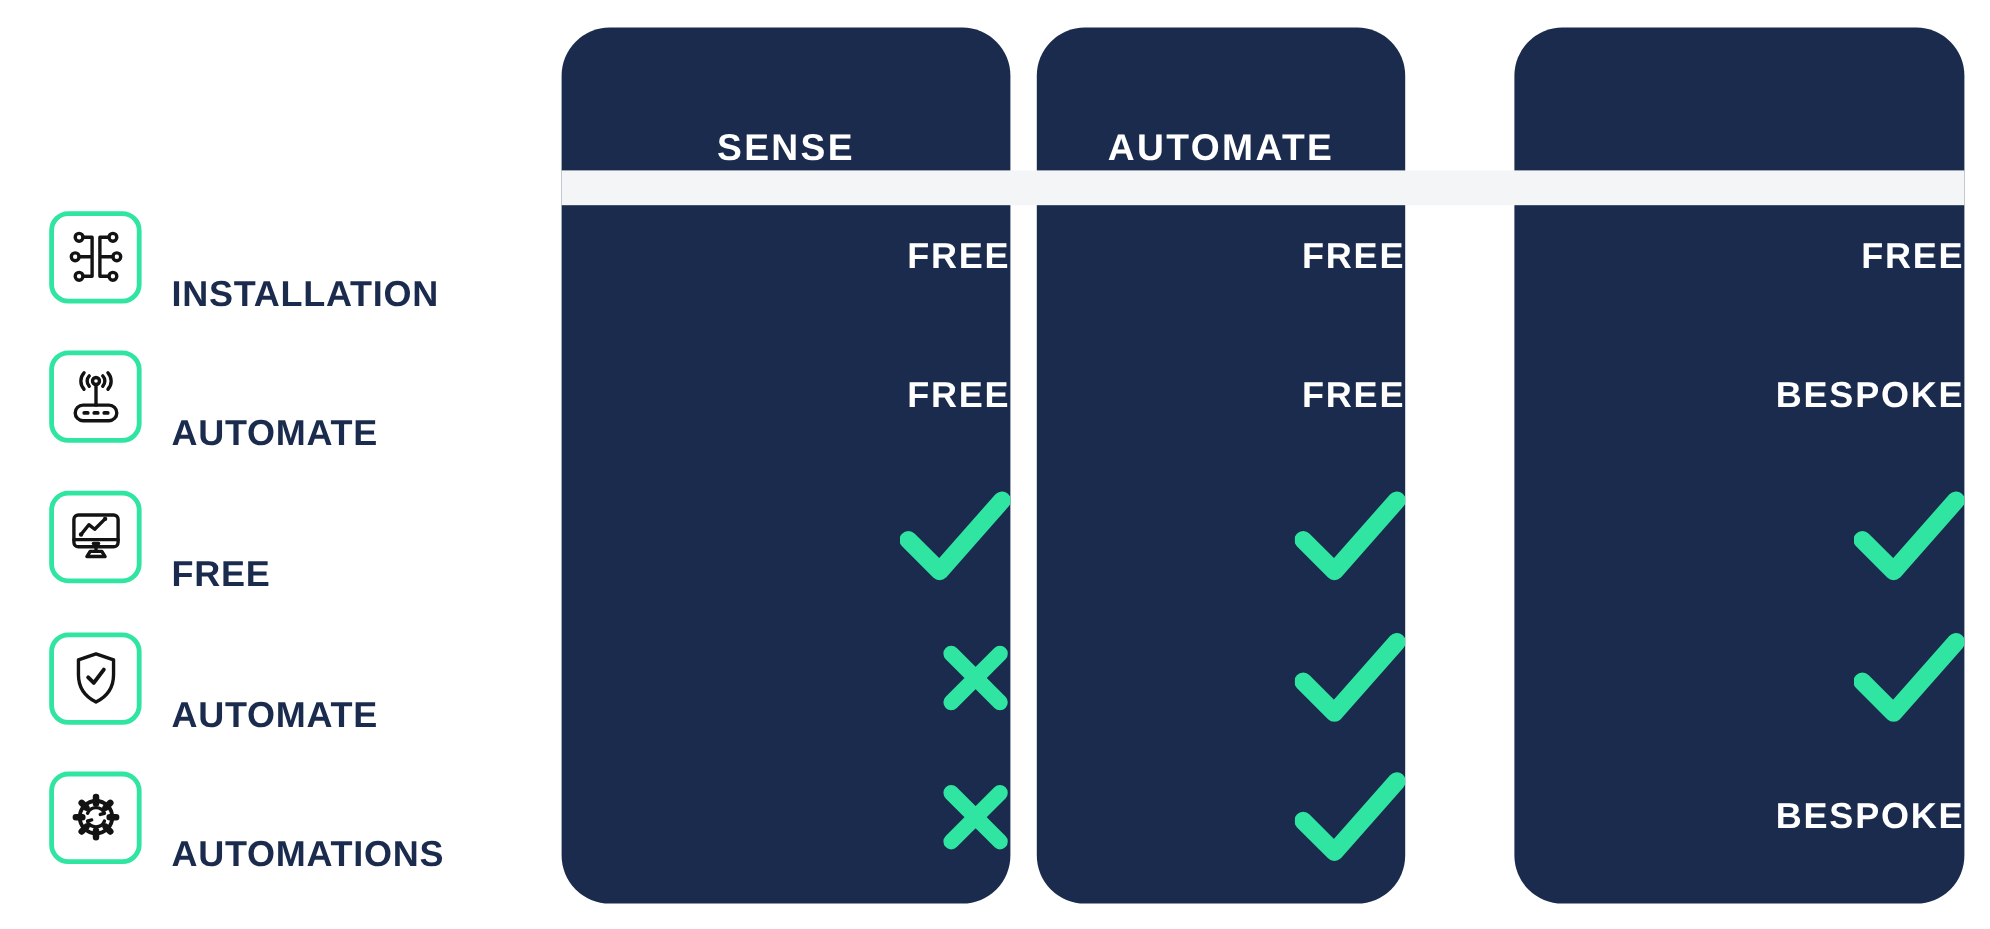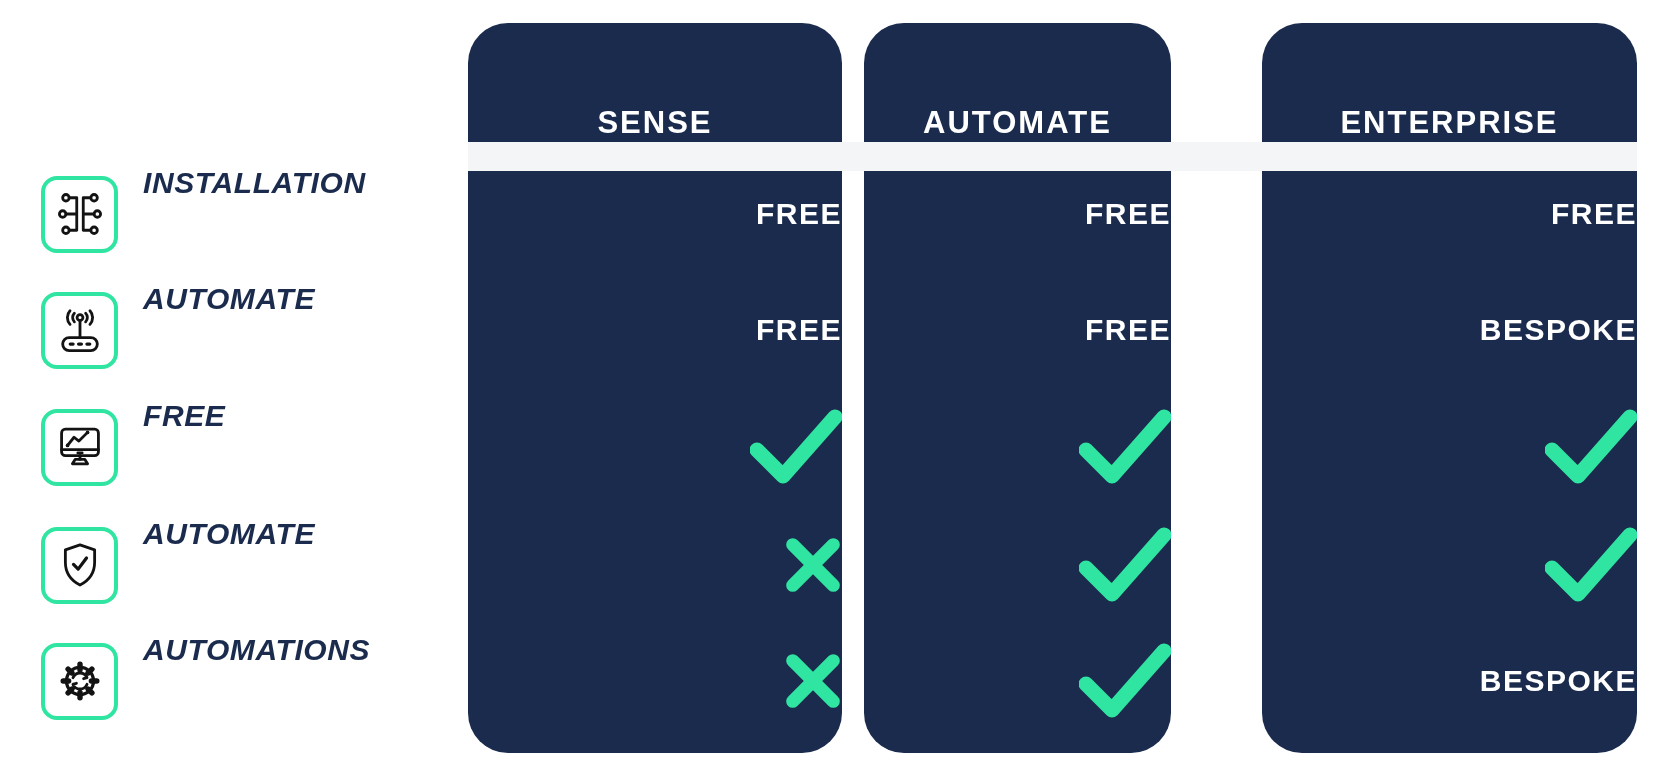--- a/index.html
+++ b/index.html
@@ -33,23 +33,22 @@
   }
   .cell-text{color:#ffffff;font-size:30px;letter-spacing:1.5px;}
   .icon-box{
     position:absolute;left:41px;width:77px;height:77px;box-sizing:border-box;
     background:#ffffff;border:4px solid var(--green);border-radius:16px;
     display:flex;align-items:center;justify-content:center;
   }
   .icon-box svg{width:52px;height:52px;}
   .feature-label{
     position:absolute;left:143px;height:96px;
-    display:flex;flex-direction:column;justify-content:flex-start;
+    display:flex;flex-direction:column;justify-content:flex-end;
     color:var(--navy);
-    font-style:italic;
   }
   .label-main{font-size:30px;letter-spacing:0.6px;line-height:1.1;}
   .label-sub{font-size:23px;letter-spacing:0.6px;margin-top:7px;}
   .mark-check svg{display:block;}
   .mark-cross svg{display:block;}
 </style>
 </head>
 <body style="background: rgb(255, 255, 255);">
 
 <div class="stage">
@@ -185,21 +184,20 @@
         </div>
         <div class="cell" style="top:618px">
           <span class="mark-check">
             <svg width="92" height="78" viewBox="0 0 92 78" fill="none">
               <polyline points="7,42 33,68 85,9" stroke="var(--green)" stroke-width="15" stroke-linecap="round" stroke-linejoin="round"></polyline>
             </svg>
           </span>
         </div>
       </div>
       <div class="column" style="left:1262px;width:375px">
-        <div class="col-header">ENTERPRISE</div>
         <div class="cell" style="top:151px">
           <span class="cell-text">FREE</span>
         </div>
         <div class="cell" style="top:267px">
           <span class="cell-text">BESPOKE</span>
         </div>
         <div class="cell" style="top:384px">
           <span class="mark-check">
             <svg width="92" height="78" viewBox="0 0 92 78" fill="none">
               <polyline points="7,42 33,68 85,9" stroke="var(--green)" stroke-width="15" stroke-linecap="round" stroke-linejoin="round"></polyline>

